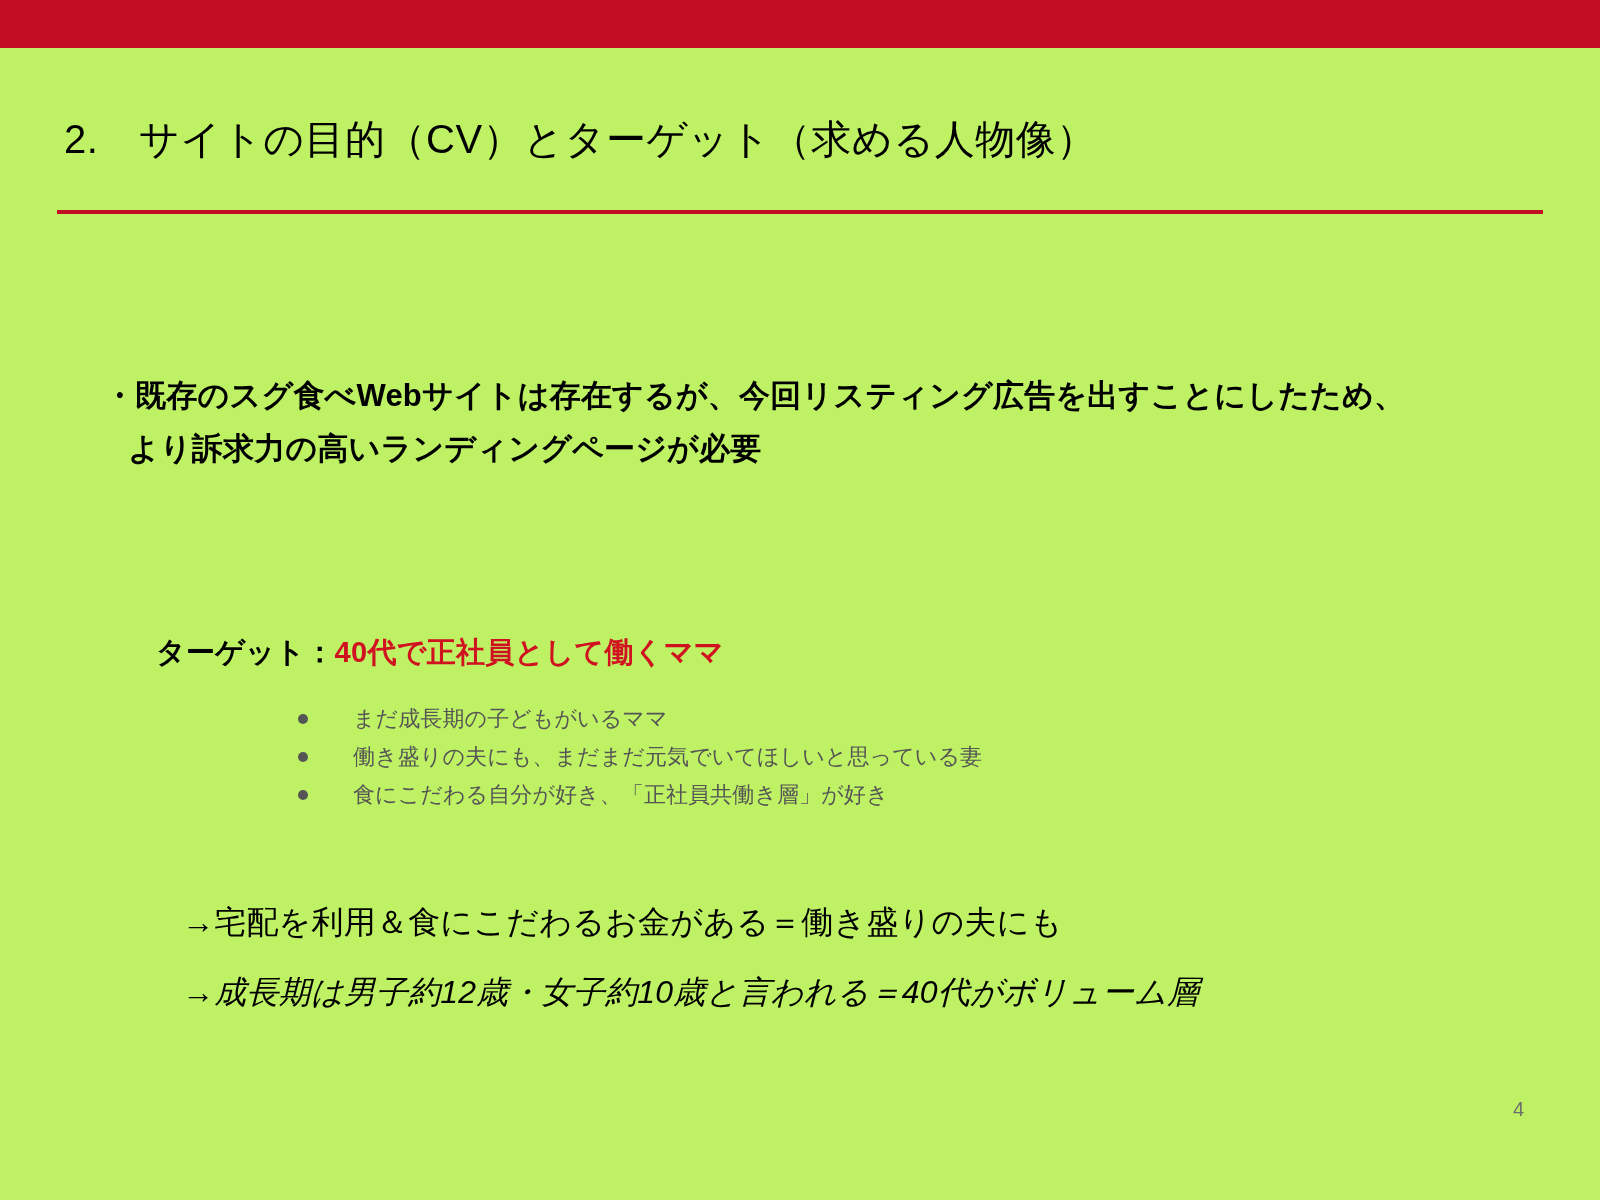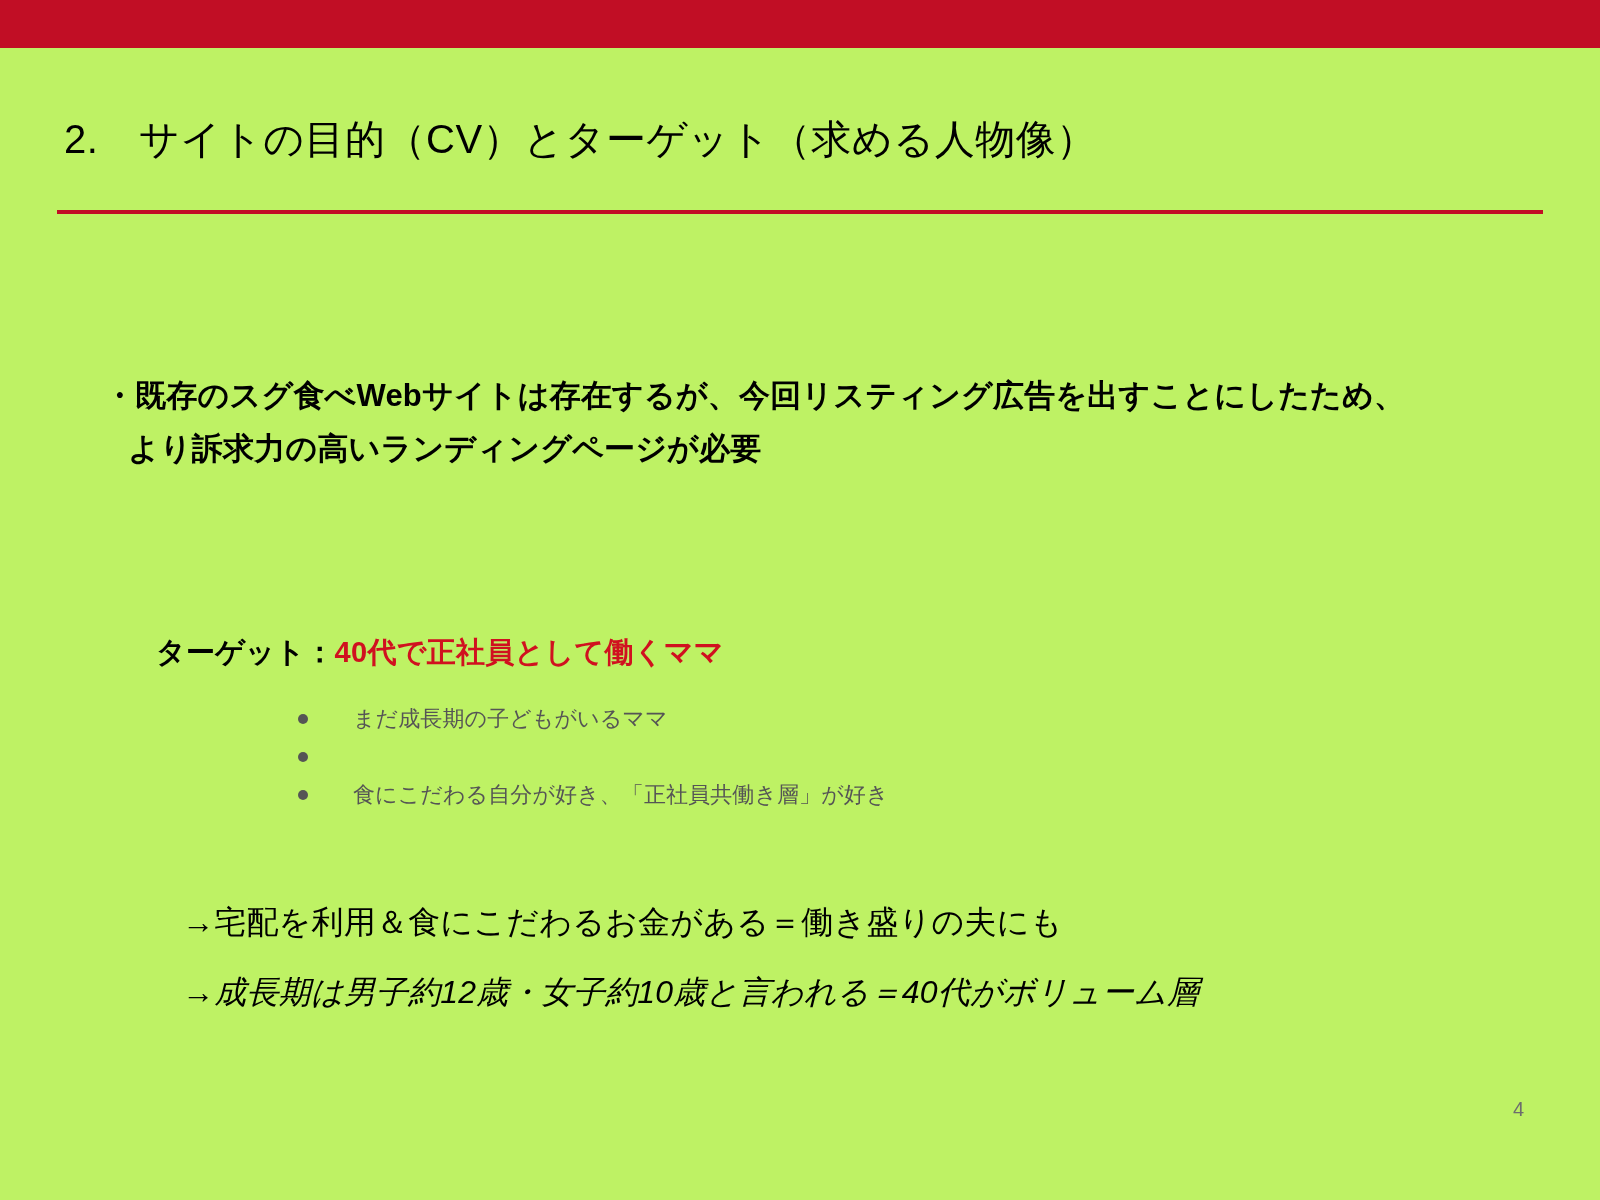--- a/index.html
+++ b/index.html
@@ -169,20 +169,21 @@
     <span class="lbl">ターゲット：</span><span class="val">40代で正社員として働くママ</span>
   </div>
 
   <ul class="bullets">
     <li>
       <span class="dot"></span>
       <span>まだ成長期の子どもがいるママ</span>
     </li>
     <li>
       <span class="dot"></span>
+      <span>働き盛りの夫にも、まだまだ元気でいてほしいと思っている妻</span>
     </li>
     <li>
       <span class="dot"></span>
       <span>食にこだわる自分が好き、「正社員共働き層」が好き</span>
     </li>
   </ul>
 
   <div class="concl-1">→宅配を利用＆食にこだわるお金がある＝働き盛りの夫にも</div>
 
   <div class="concl-2">→成長期は男子約12歳・女子約10歳と言われる＝40代がボリューム層</div>

